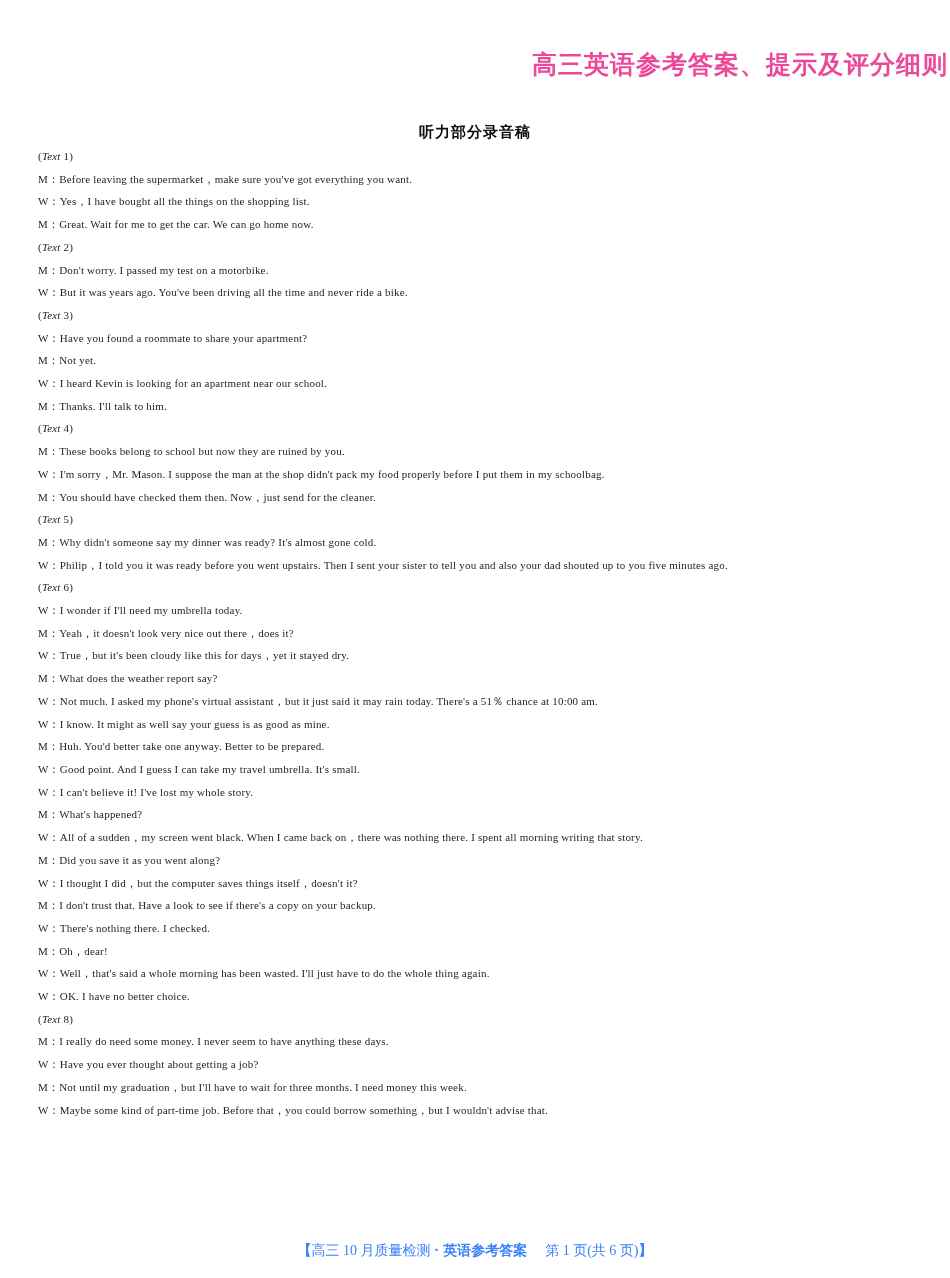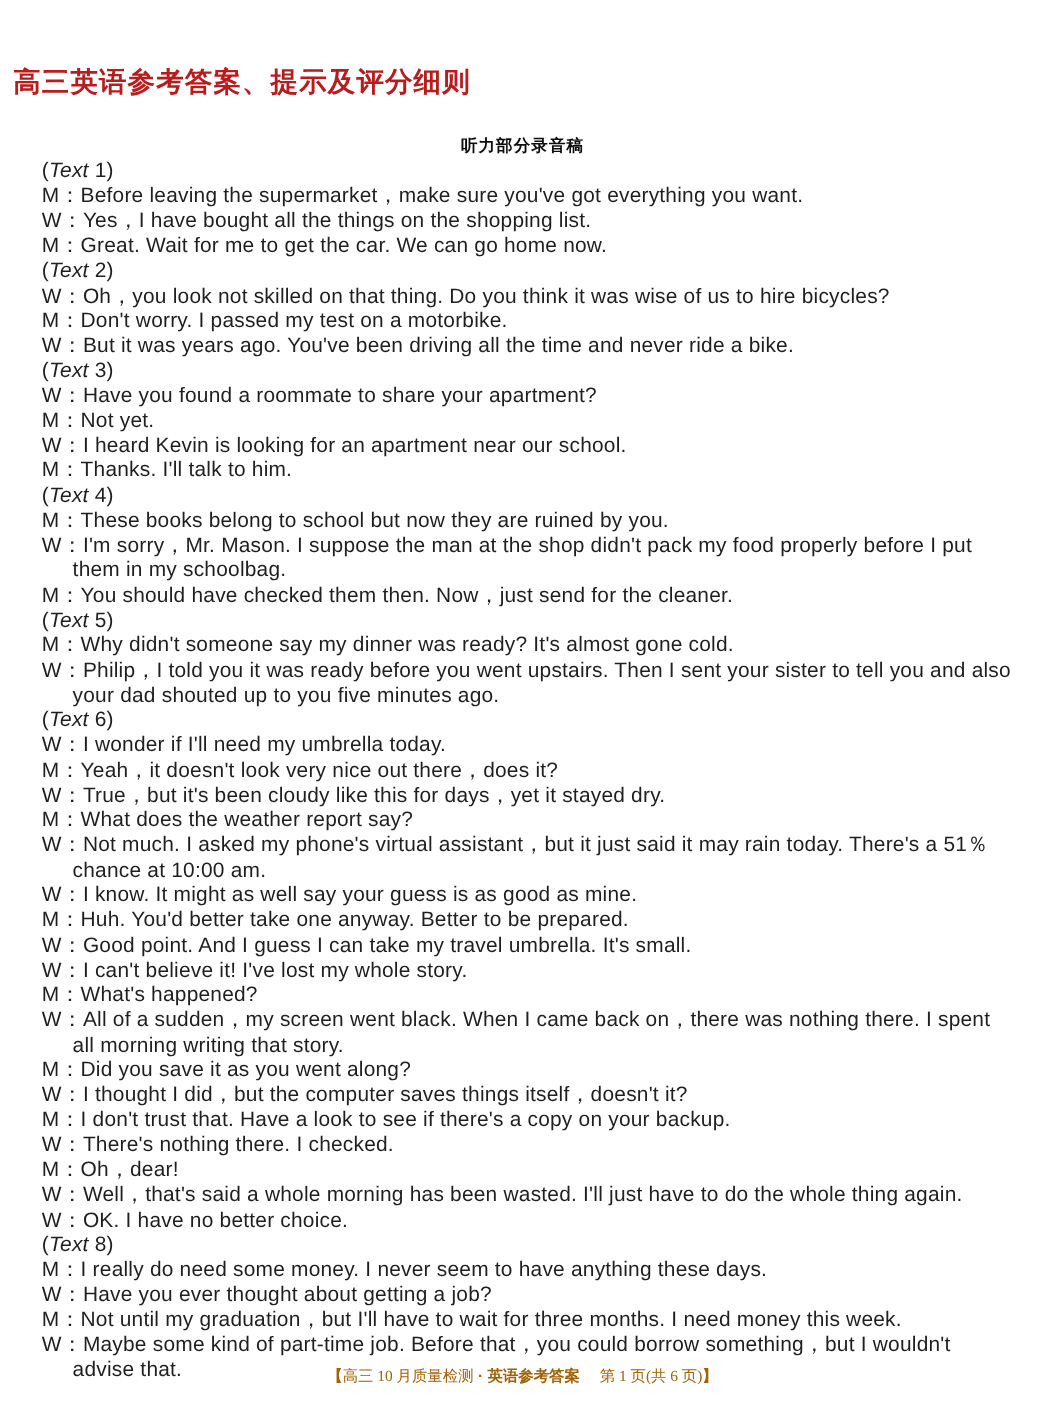--- a/index.html
+++ b/index.html
@@ -6,78 +6,77 @@
   .page{
     position:relative;
     width:950px;height:1278px;
     background:#ffffff;
     overflow:hidden;
     color:#1c1c1c;
   }
   .title{
     position:absolute;
     top:46px;left:0;right:0;
-    margin:12px;
-    text-align:left;
+    margin:2px;
+    text-align:right;
     font-family:"Liberation Sans","DejaVu Sans",sans-serif;
     font-weight:700;
     font-size:25px;
     letter-spacing:1px;
-    color:#b91c1c;
+    color:#ec4899;
   }
   .subtitle{
     position:absolute;
     top:121px;left:0;right:0;
     margin:2px;
     text-align:center;
     font-family:"Liberation Sans","DejaVu Sans",sans-serif;
     font-weight:700;
     font-size:15px;
     letter-spacing:1px;
     color:#0d0d0d;
   }
   .body{
     position:absolute;
     top:145px;left:38px;right:30px;
-    font-family:Liberation Sans, sans-serif;
-    font-size:19px;
+    font-family:Liberation Serif, serif;
+    font-size:11px;
     line-height:22.7px;
     letter-spacing:0.2px;
     color:#1f1f1f;
   }
   .text-label{white-space:nowrap;}
   .text-label .it{font-style:italic;}
   .line{padding-left:28px;text-indent:-28px;}
   .speaker{display:inline;}
   .footer{
     position:absolute;
     top:1242px;left:0;right:0;
     text-align:center;
     font-family:"Liberation Serif","DejaVu Serif",serif;
     font-size:14px;
-    color:#a16207;
+    color:#3b82f6;
   }
   .footer .b{font-weight:700;font-family:"Liberation Sans","DejaVu Sans",sans-serif;}
   .footer .sep{margin:0 4px;}
   .footer .pageinfo{margin-left:18px;}
 </style>
 </head>
 <body>
 
 <div class="page">
   <h1 class="title">高三英语参考答案、提示及评分细则</h1>
   <h2 class="subtitle">听力部分录音稿</h2>
 
   <div class="body">
       <div class="text-label">(<span class="it">Text</span> 1)</div>
       <div class="line"><span class="speaker">M：</span><span class="utterance">Before leaving the supermarket，make sure you've got everything you want.</span></div>
       <div class="line"><span class="speaker">W：</span><span class="utterance">Yes，I have bought all the things on the shopping list.</span></div>
       <div class="line"><span class="speaker">M：</span><span class="utterance">Great. Wait for me to get the car. We can go home now.</span></div>
       <div class="text-label">(<span class="it">Text</span> 2)</div>
-      <div class="line"><span class="speaker">W：</span><span class="utterance">Oh，you look not skilled on that thing. Do you think it was wise of us to hire bicycles?</span></div>
       <div class="line"><span class="speaker">M：</span><span class="utterance">Don't worry. I passed my test on a motorbike.</span></div>
       <div class="line"><span class="speaker">W：</span><span class="utterance">But it was years ago. You've been driving all the time and never ride a bike.</span></div>
       <div class="text-label">(<span class="it">Text</span> 3)</div>
       <div class="line"><span class="speaker">W：</span><span class="utterance">Have you found a roommate to share your apartment?</span></div>
       <div class="line"><span class="speaker">M：</span><span class="utterance">Not yet.</span></div>
       <div class="line"><span class="speaker">W：</span><span class="utterance">I heard Kevin is looking for an apartment near our school.</span></div>
       <div class="line"><span class="speaker">M：</span><span class="utterance">Thanks. I'll talk to him.</span></div>
       <div class="text-label">(<span class="it">Text</span> 4)</div>
       <div class="line"><span class="speaker">M：</span><span class="utterance">These books belong to school but now they are ruined by you.</span></div>
       <div class="line"><span class="speaker">W：</span><span class="utterance">I'm sorry，Mr. Mason. I suppose the man at the shop didn't pack my food properly before I put them in my schoolbag.</span></div>

